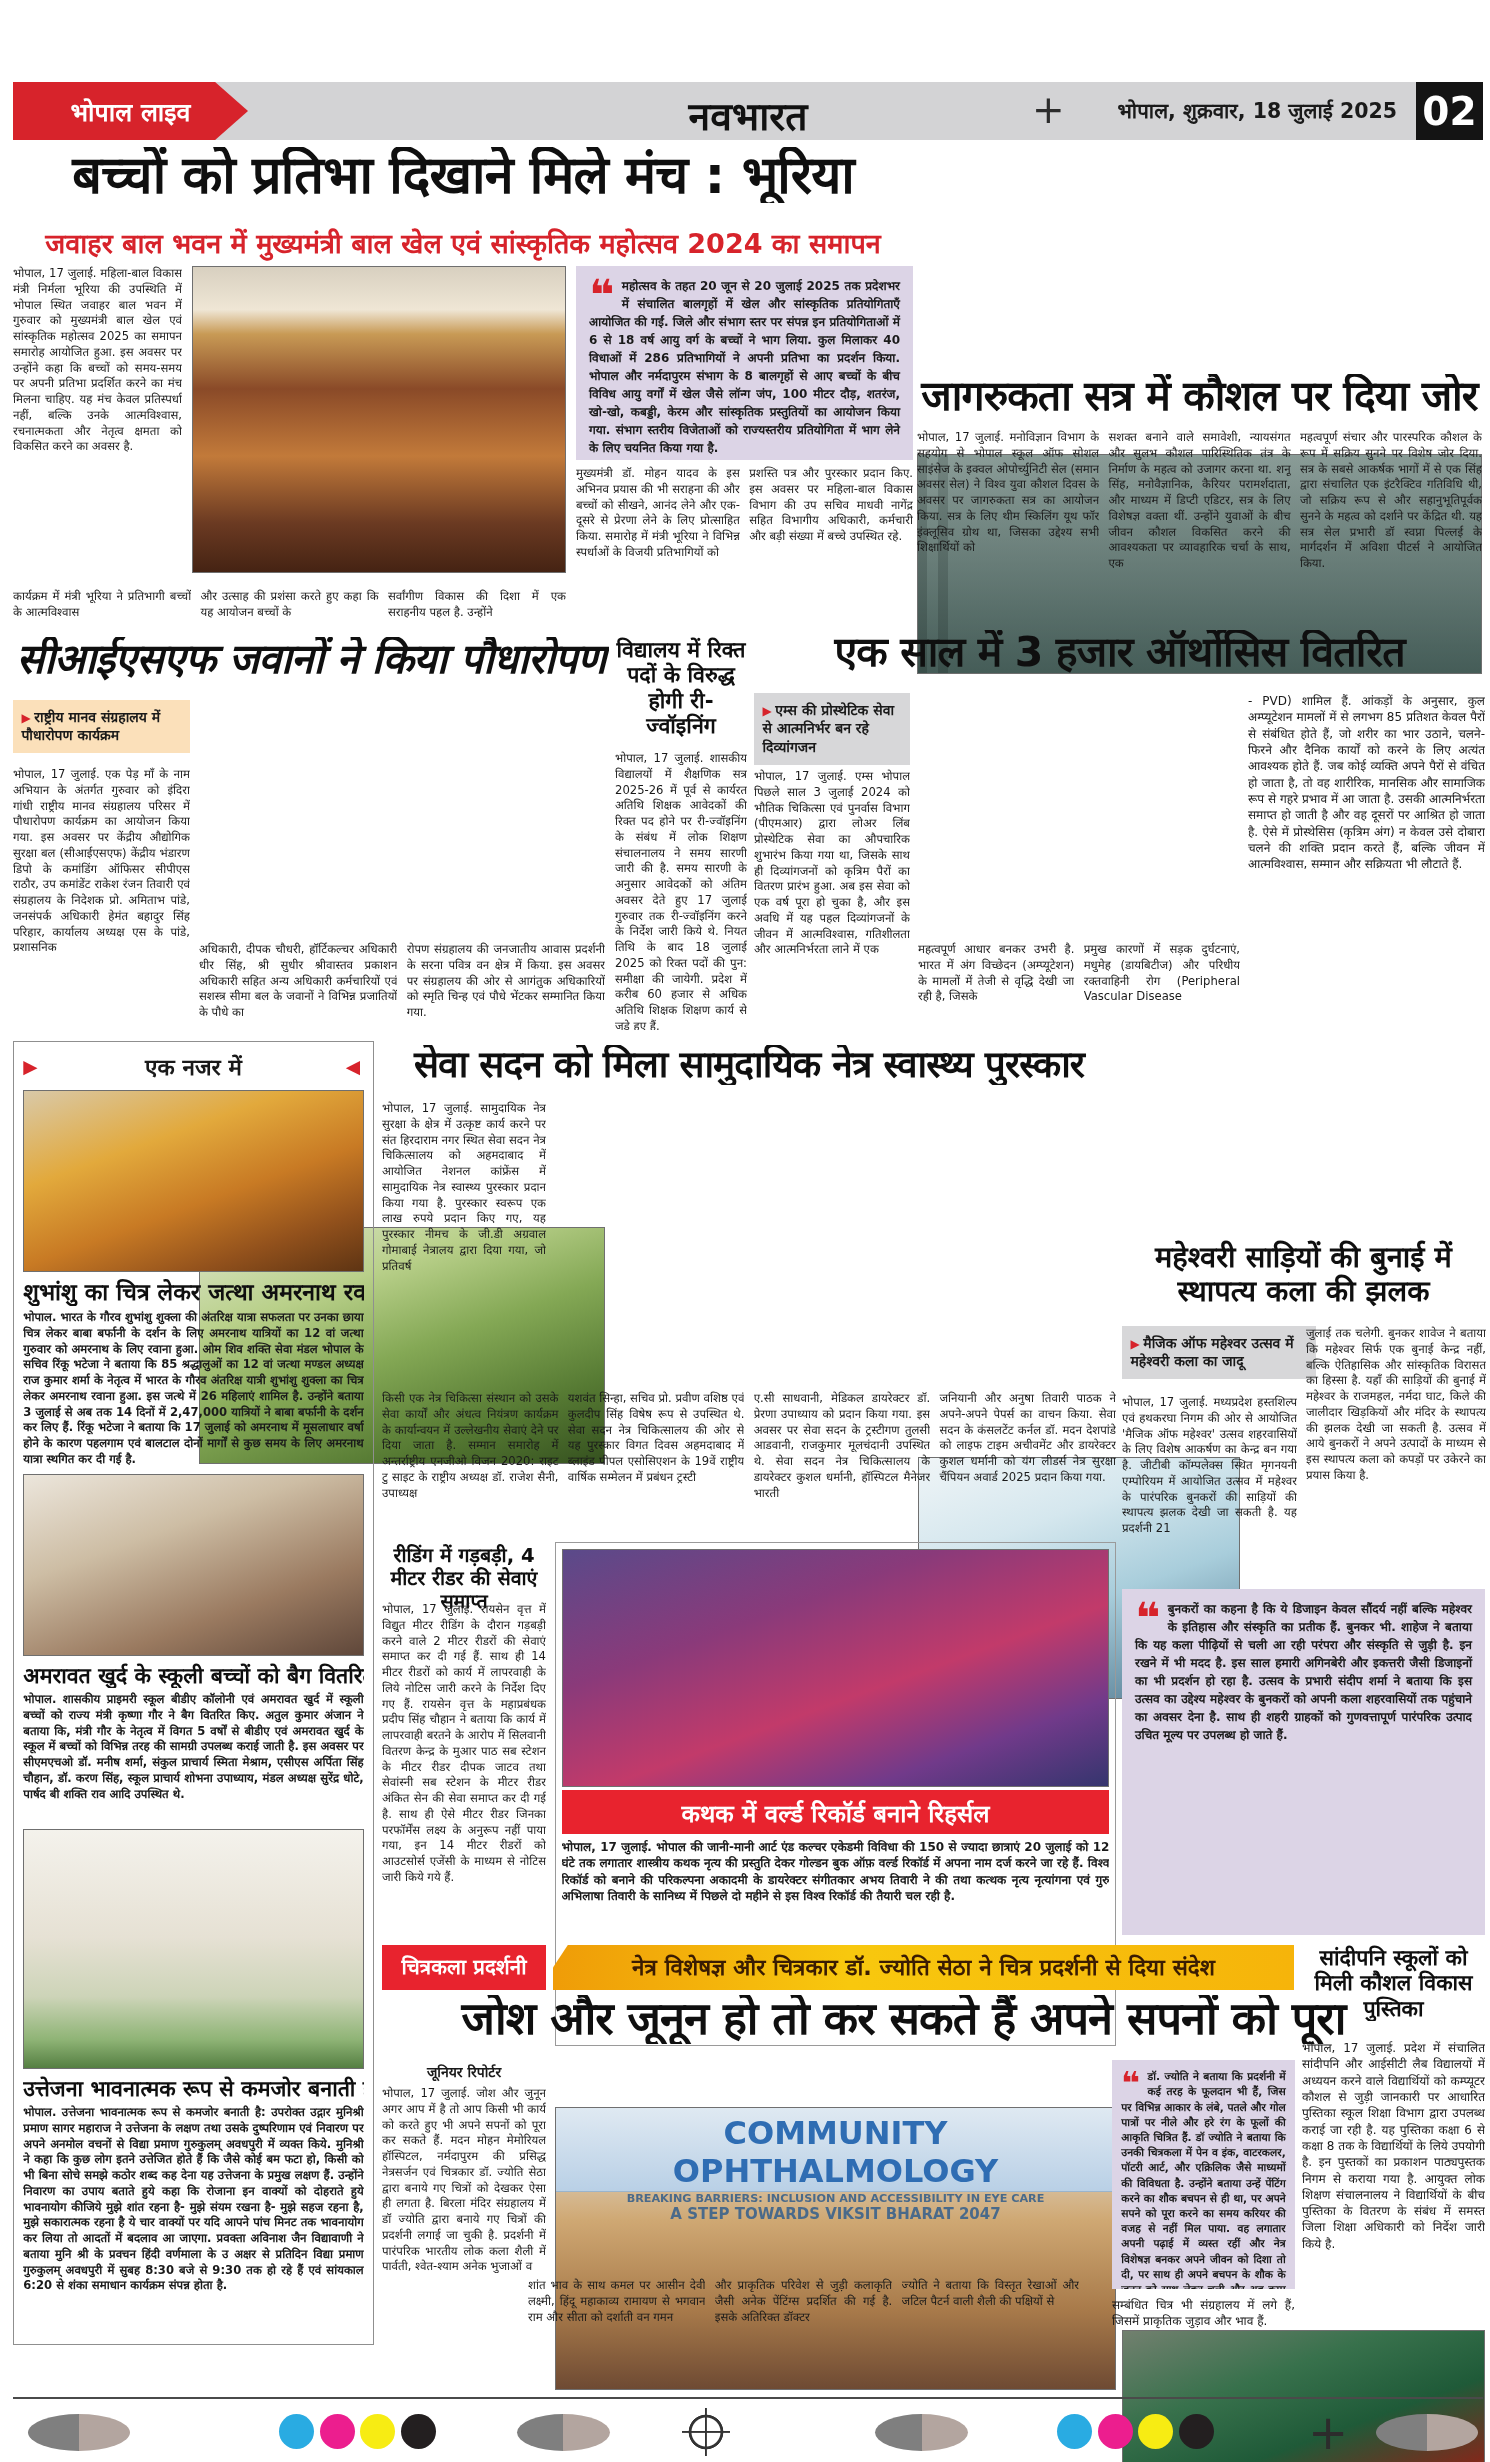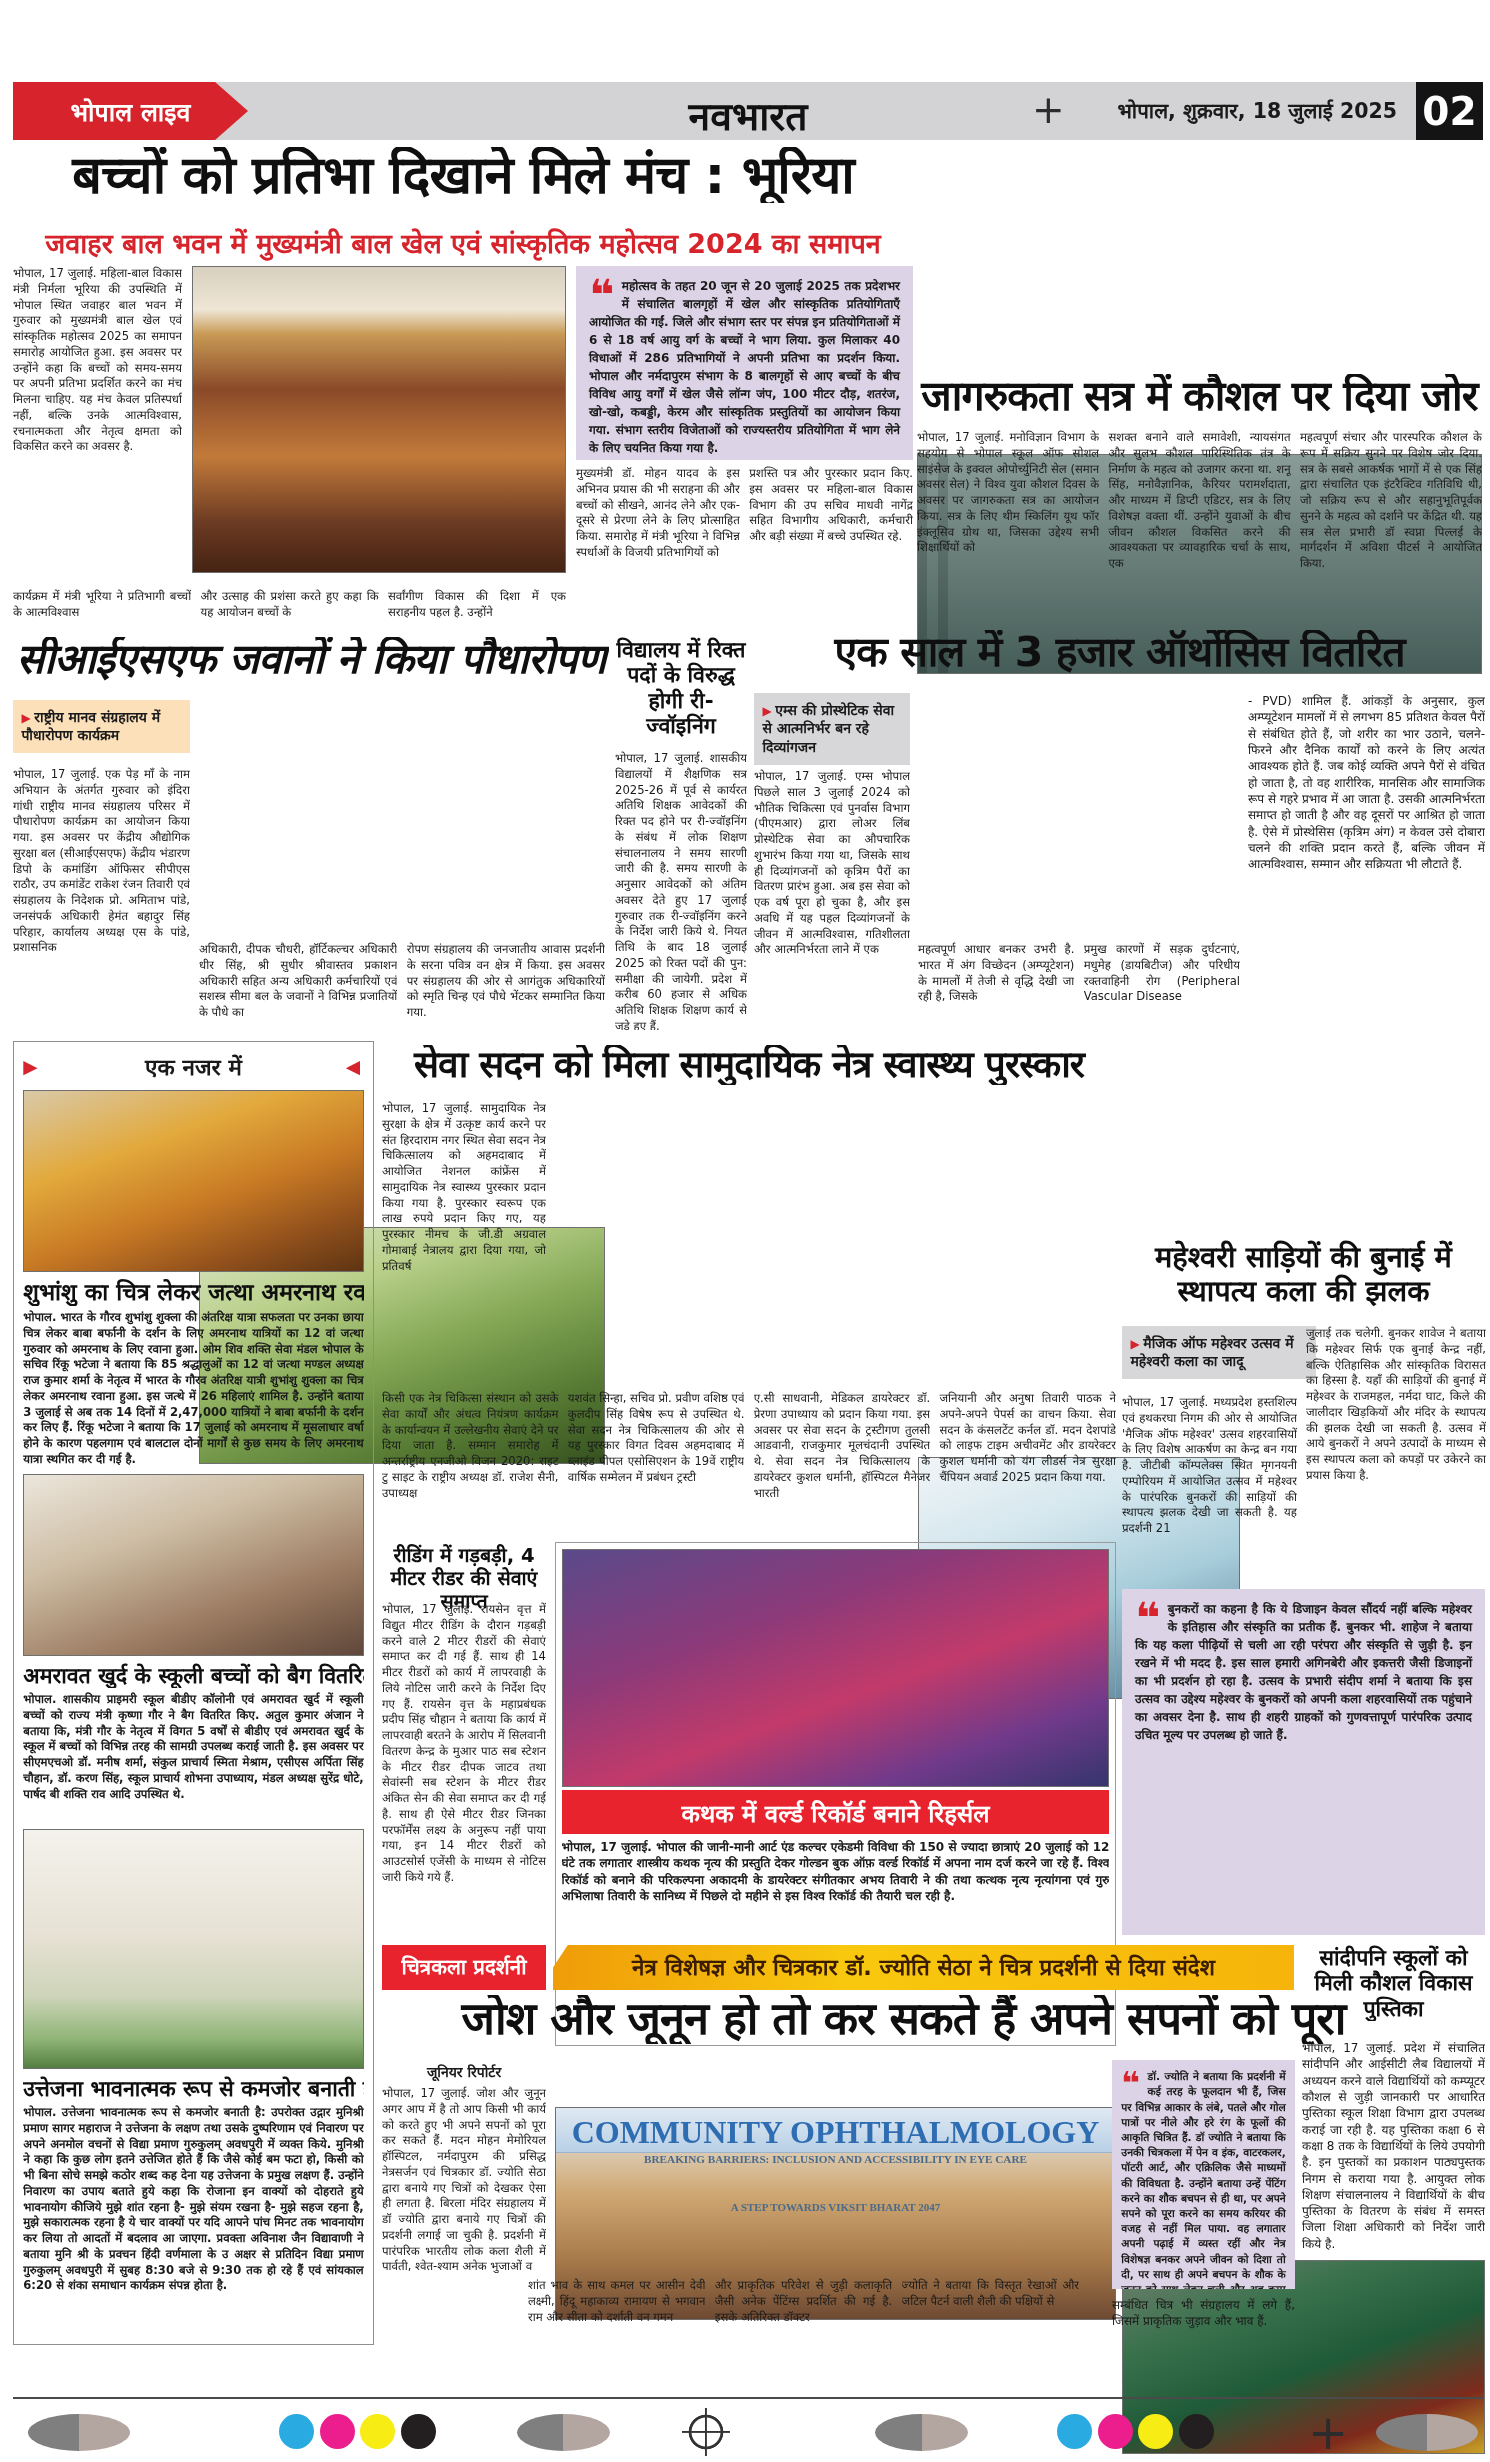--- a/index.html
+++ b/index.html
@@ -132,24 +132,24 @@
     <div class="photo ph-bags" style="margin-top:7.5px;height:182px;"></div>
     <div class="hw" style="font-size:21.4px;margin-top:7.5px;white-space:nowrap;">अमरावत खुर्द के स्कूली बच्चों को बैग वितरित</div>
     <div class="bc" style="height:129px;margin-top:3.7px;font-weight:600;">भोपाल. शासकीय प्राइमरी स्कूल बीडीए कॉलोनी एवं अमरावत खुर्द में स्कूली बच्चों को राज्य मंत्री कृष्णा गौर ने बैग वितरित किए. अतुल कुमार अंजान ने बताया कि, मंत्री गौर के नेतृत्व में विगत 5 वर्षों से बीडीए एवं अमरावत खुर्द के स्कूल में बच्चों को विभिन्न तरह की सामग्री उपलब्ध कराई जाती है. इस अवसर पर सीएमएचओ डॉ. मनीष शर्मा, संकुल प्राचार्य स्मिता मेश्राम, एसीएस अर्पिता सिंह चौहान, डॉ. करण सिंह, स्कूल प्राचार्य शोभना उपाध्याय, मंडल अध्यक्ष सुरेंद्र धोटे, पार्षद बी शक्ति राव आदि उपस्थित थे.</div>
     <div class="photo ph-kids" style="margin-top:7.5px;height:240px;"></div>
     <div class="hw" style="font-size:21.4px;margin-top:7.5px;white-space:nowrap;">उत्तेजना भावनात्मक रूप से कमजोर बनाती है</div>
     <div class="bc" style="height:222px;margin-top:3.7px;font-weight:600;">भोपाल. उत्तेजना भावनात्मक रूप से कमजोर बनाती है: उपरोक्त उद्गार मुनिश्री प्रमाण सागर महाराज ने उत्तेजना के लक्षण तथा उसके दुष्परिणाम एवं निवारण पर अपने अनमोल वचनों से विद्या प्रमाण गुरुकुलम् अवधपुरी में व्यक्त किये. मुनिश्री ने कहा कि कुछ लोग इतने उत्तेजित होते हैं कि जैसे कोई बम फटा हो, किसी को भी बिना सोचे समझे कठोर शब्द कह देना यह उत्तेजना के प्रमुख लक्षण हैं. उन्होंने निवारण का उपाय बताते हुये कहा कि रोजाना इन वाक्यों को दोहराते हुये भावनायोग कीजिये मुझे शांत रहना है- मुझे संयम रखना है- मुझे सहज रहना है, मुझे सकारात्मक रहना है ये चार वाक्यों पर यदि आपने पांच मिनट तक भावनायोग कर लिया तो आदतों में बदलाव आ जाएगा. प्रवक्ता अविनाश जैन विद्यावाणी ने बताया मुनि श्री के प्रवचन हिंदी वर्णमाला के उ अक्षर से प्रतिदिन विद्या प्रमाण गुरुकुलम् अवधपुरी में सुबह 8:30 बजे से 9:30 तक हो रहे हैं एवं सांयकाल 6:20 से शंका समाधान कार्यक्रम संपन्न होता है.</div>
   </div>
 
   <div class="abs h" style="top:1045px;left:382px;width:734px;font-size:37px;">सेवा सदन को मिला सामुदायिक नेत्र स्वास्थ्य पुरस्कार</div>
   <div class="abs bc" style="top:1101px;left:382px;width:164px;height:283px;">भोपाल, 17 जुलाई. सामुदायिक नेत्र सुरक्षा के क्षेत्र में उत्कृष्ट कार्य करने पर संत हिरदाराम नगर स्थित सेवा सदन नेत्र चिकित्सालय को अहमदाबाद में आयोजित नेशनल कांफ्रेंस में सामुदायिक नेत्र स्वास्थ्य पुरस्कार प्रदान किया गया है. पुरस्कार स्वरूप एक लाख रुपये प्रदान किए गए, यह पुरस्कार नीमच के जी.डी अग्रवाल गोमाबाई नेत्रालय द्वारा दिया गया, जो प्रतिवर्ष</div>
-  <div class="abs photo ph-award" style="top:1101px;left:555px;width:561px;height:213px;font-family:Liberation Serif, serif;">
+  <div class="abs photo ph-award" style="top:1101px;left:555px;width:561px;height:283px;">
     <div class="awbanner" style="font-size:32px;padding:5.6px 0 1.9px;">COMMUNITY OPHTHALMOLOGY</div>
     <div class="awsub" style="font-size:11.2px;">BREAKING BARRIERS: INCLUSION AND ACCESSIBILITY IN EYE CARE</div>
-    <div class="awsub" style="font-size:11px;margin-top:36px;">A STEP TOWARDS VIKSIT BHARAT 2047</div>
+    <div class="awsub" style="font-size:15px;">A STEP TOWARDS VIKSIT BHARAT 2047</div>
   </div>
   <div class="abs cols" style="top:1391px;left:382px;width:734px;height:142px;">
     <div class="bc" style="height:142px;">किसी एक नेत्र चिकित्सा संस्थान को उसके सेवा कार्यों और अंधत्व नियंत्रण कार्यक्रम के कार्यान्वयन में उल्लेखनीय सेवाएं देने पर दिया जाता है. सम्मान समारोह में अन्तर्राष्ट्रीय एनजीओ विजन 2020: राइट टु साइट के राष्ट्रीय अध्यक्ष डॉ. राजेश सैनी, उपाध्यक्ष</div>
     <div class="bc" style="height:142px;">यशवंत सिन्हा, सचिव प्रो. प्रवीण वशिष्ठ एवं कुलदीप सिंह विषेष रूप से उपस्थित थे. सेवा सदन नेत्र चिकित्सालय की ओर से यह पुरस्कार विगत दिवस अहमदाबाद में ब्लाइंड पीपल एसोसिएशन के 19वें राष्ट्रीय वार्षिक सम्मेलन में प्रबंधन ट्रस्टी</div>
     <div class="bc" style="height:142px;">ए.सी साधवानी, मेडिकल डायरेक्टर डॉ. प्रेरणा उपाध्याय को प्रदान किया गया. इस अवसर पर सेवा सदन के ट्रस्टीगण तुलसी आडवानी, राजकुमार मूलचंदानी उपस्थित थे. सेवा सदन नेत्र चिकित्सालय के डायरेक्टर कुशल धर्मानी, हॉस्पिटल मैनेजर भारती</div>
     <div class="bc" style="height:142px;">जनियानी और अनुषा तिवारी पाठक ने अपने-अपने पेपर्स का वाचन किया. सेवा सदन के कंसलटेंट कर्नल डॉ. मदन देशपांडे को लाइफ टाइम अचीवमेंट और डायरेक्टर कुशल धर्मानी को यंग लीडर्स नेत्र सुरक्षा चैंपियन अवार्ड 2025 प्रदान किया गया.</div>
   </div>
 
   <div class="abs hw" style="top:1544px;left:382px;width:164px;font-size:19.6px;">रीडिंग में गड़बड़ी, 4 मीटर रीडर की सेवाएं समाप्त</div>
   <div class="abs bc" style="top:1602px;left:382px;width:164px;height:333px;">भोपाल, 17 जुलाई. रायसेन वृत्त में विद्युत मीटर रीडिंग के दौरान गड़बड़ी करने वाले 2 मीटर रीडरों की सेवाएं समाप्त कर दी गई हैं. साथ ही 14 मीटर रीडरों को कार्य में लापरवाही के लिये नोटिस जारी करने के निर्देश दिए गए हैं. रायसेन वृत्त के महाप्रबंधक प्रदीप सिंह चौहान ने बताया कि कार्य में लापरवाही बरतने के आरोप में सिलवानी वितरण केन्द्र के मुआर पाठ सब स्टेशन के मीटर रीडर दीपक जाटव तथा सेवांस्नी सब स्टेशन के मीटर रीडर अंकित सेन की सेवा समाप्त कर दी गई है. साथ ही ऐसे मीटर रीडर जिनका परफॉर्मेंस लक्ष्य के अनुरूप नहीं पाया गया, इन 14 मीटर रीडरों को आउटसोर्स एजेंसी के माध्यम से नोटिस जारी किये गये हैं.</div>

